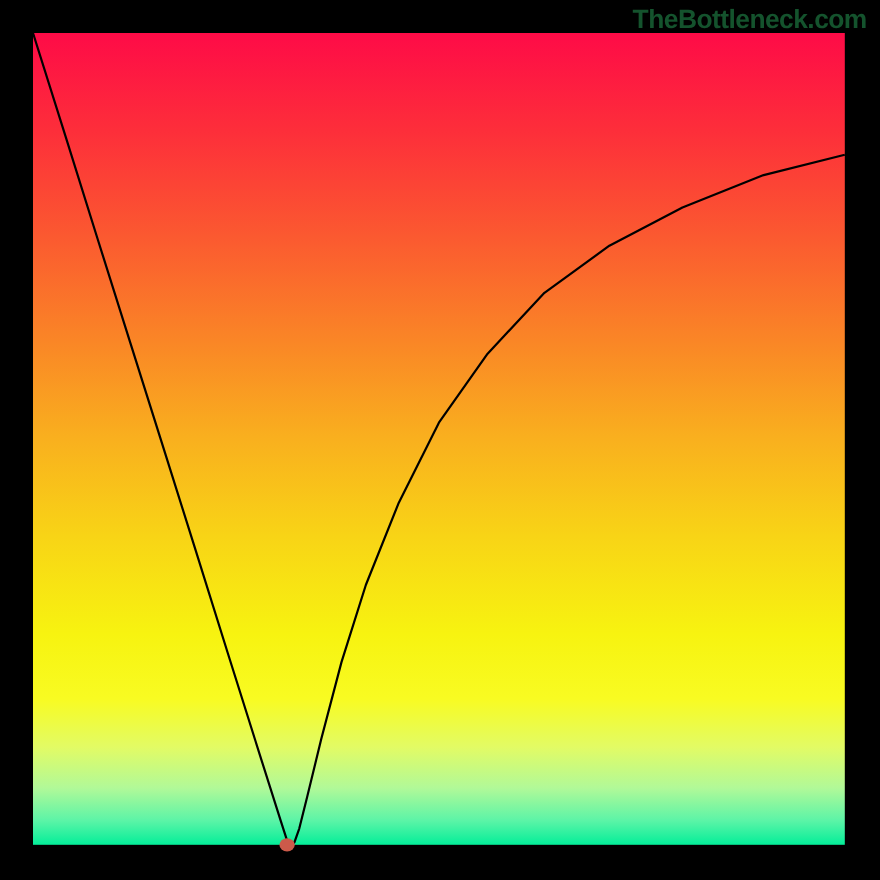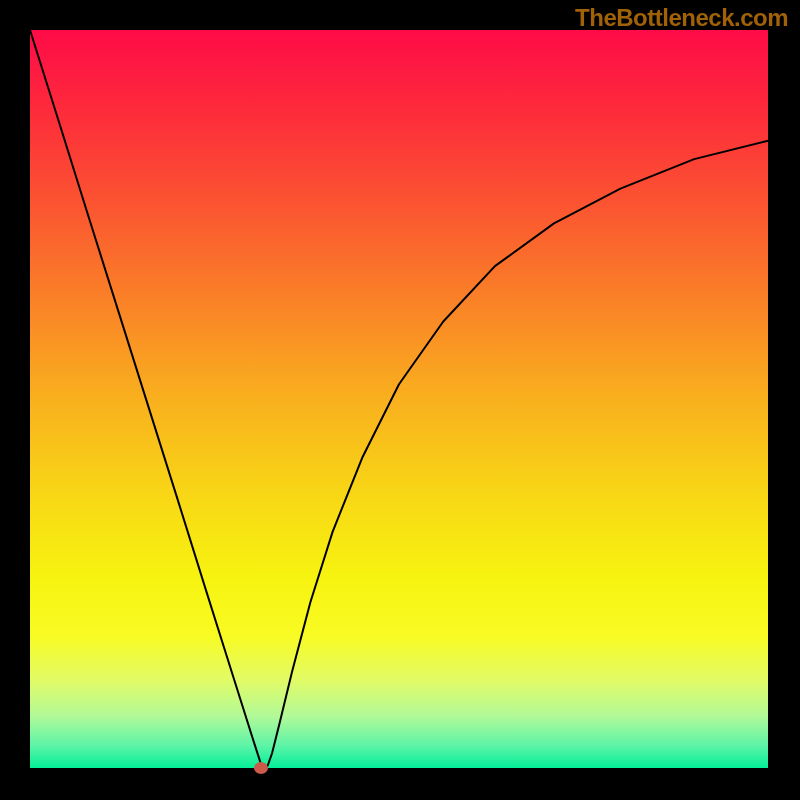--- a/index.html
+++ b/index.html
@@ -15,21 +15,21 @@
     position: relative;
     width: 800px;
     height: 800px;
   }
   .watermark {
     position: absolute;
     top: 4px;
     right: 12px;
     font-size: 24px;
     font-weight: 600;
-    color: #a16207;
+    color: #14532d;
     letter-spacing: -0.5px;
     z-index: 5;
   }
   svg {
     position: absolute;
     top: 0;
     left: 0;
   }
 </style>
 </head>

